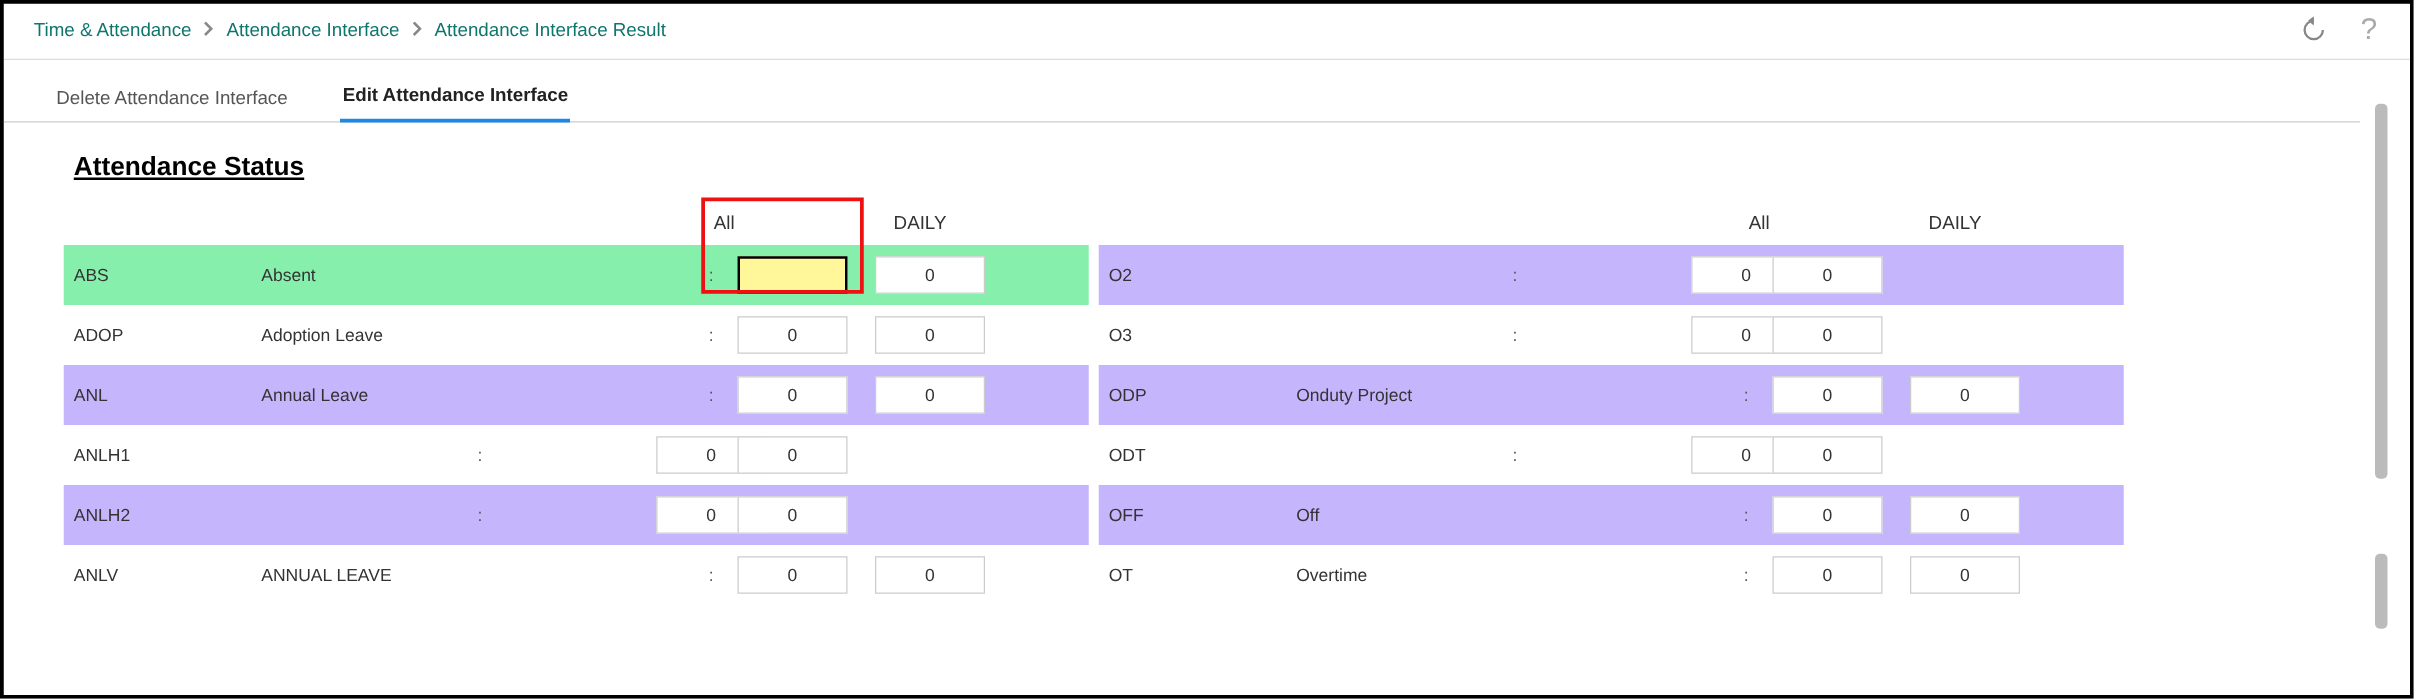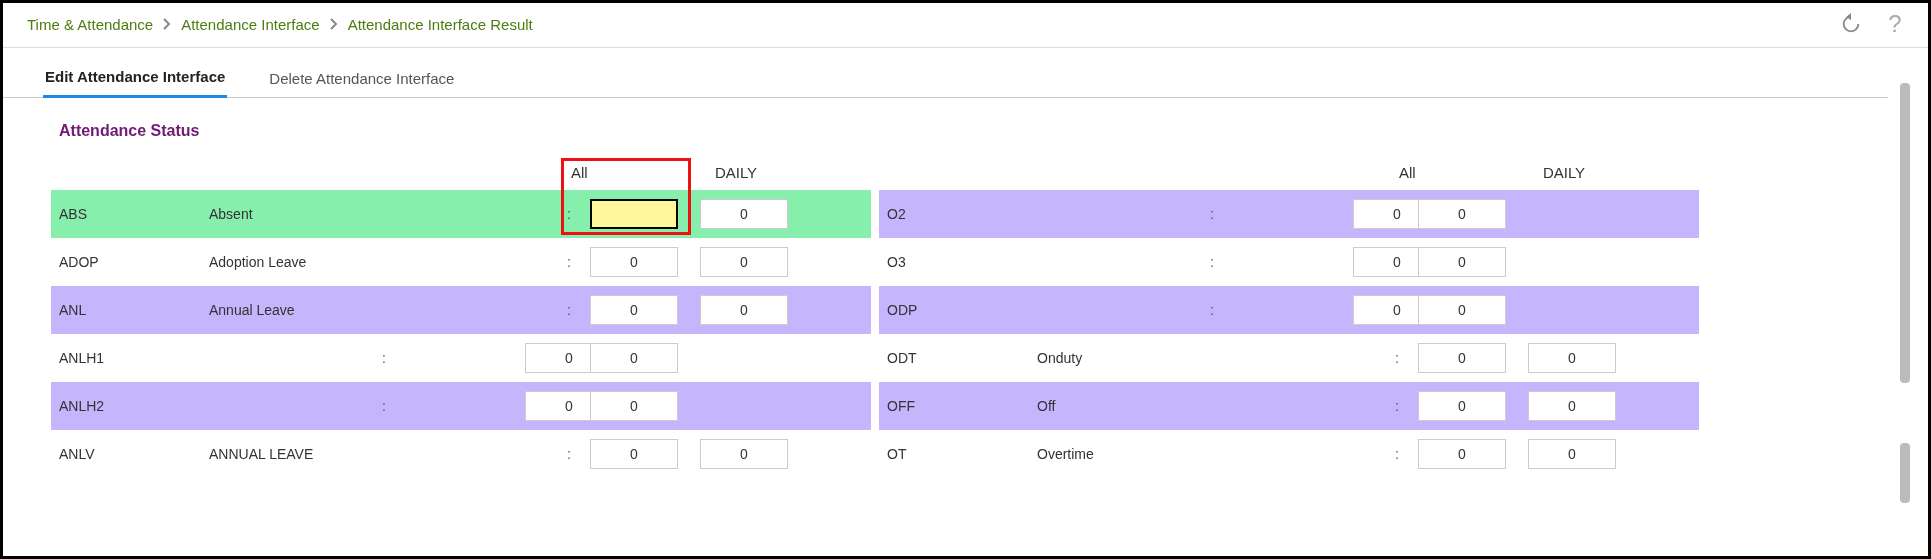--- a/index.html
+++ b/index.html
@@ -24,21 +24,21 @@
     padding: 8px 20px 10px 24px;
     border-bottom: 1px solid #ddd;
   }
   .breadcrumb {
     display: flex;
     align-items: center;
     gap: 10px;
     color: #555;
     font-size: 15px;
   }
-  .breadcrumb .crumb { color: #4d7c0f; }
+  .breadcrumb .crumb { color: #0f766e; }
   .breadcrumb .chev { color: #888; }
   .top-actions {
     display: flex;
     align-items: center;
     gap: 18px;
     color: #888;
   }
   .top-actions .icon-btn {
     width: 26px; height: 26px;
     display: flex; align-items: center; justify-content: center;
@@ -62,24 +62,25 @@
     color: #222;
     font-weight: 700;
     border-bottom: 3px solid #1E88E5;
     margin-bottom: -1px;
   }
   .content-wrap {
     position: relative;
     padding: 0 40px 0 48px;
   }
   .section-heading {
-    color: #701a75;
+    color: #000000;
     font-weight: 600;
-    font-size: 16px;
+    font-size: 21px;
     padding: 24px 0 14px 8px;
+    text-decoration: underline;
   }
   .columns {
     display: flex;
     gap: 0;
   }
   .col {
     width: 820px;
   }
   .col + .col {
     margin-left: 8px;
@@ -179,22 +180,22 @@
             <path d="M12 4 A8 8 0 1 0 20 12" stroke="#888" stroke-width="2" fill="none"></path>
             <path d="M12 0 L12 8 L7 4 Z" fill="#888" transform="translate(0,0)"></path>
             <polygon points="12,1 12,7 8,4" fill="#888"></polygon>
           </svg>
       </span>
       <span class="icon-btn" style="font-size:24px;color:#aaa;font-weight:300;">?</span>
     </div>
   </div>
 
   <div class="tabs-row">
+    <div class="tab">Delete Attendance Interface</div>
     <div class="tab active">Edit Attendance Interface</div>
-    <div class="tab">Delete Attendance Interface</div>
   </div>
 
   <div class="content-wrap">
     <div class="section-heading">Attendance Status</div>
 
     <div class="columns">
 
       <div class="col">
         <div class="headers">
           <span></span>
@@ -295,31 +296,31 @@
               <span class="colon">:</span>
               <span class="cell-input">
                 <input class="inp" value="0" style="">
               </span>
               <span class="cell-input">
                 <input class="inp" value="0" style="">
               </span>
             </div>
             <div class="row shade">
               <span class="code">ODP</span>
+              <span class="desc">Onduty Project</span>
               <span class="colon">:</span>
               <span class="cell-input">
                 <input class="inp" value="0" style="">
               </span>
               <span class="cell-input">
                 <input class="inp" value="0" style="">
               </span>
             </div>
             <div class="row">
               <span class="code">ODT</span>
-              <span class="desc">Onduty</span>
               <span class="colon">:</span>
               <span class="cell-input">
                 <input class="inp" value="0" style="">
               </span>
               <span class="cell-input">
                 <input class="inp" value="0" style="">
               </span>
             </div>
             <div class="row shade">
               <span class="code">OFF</span>

